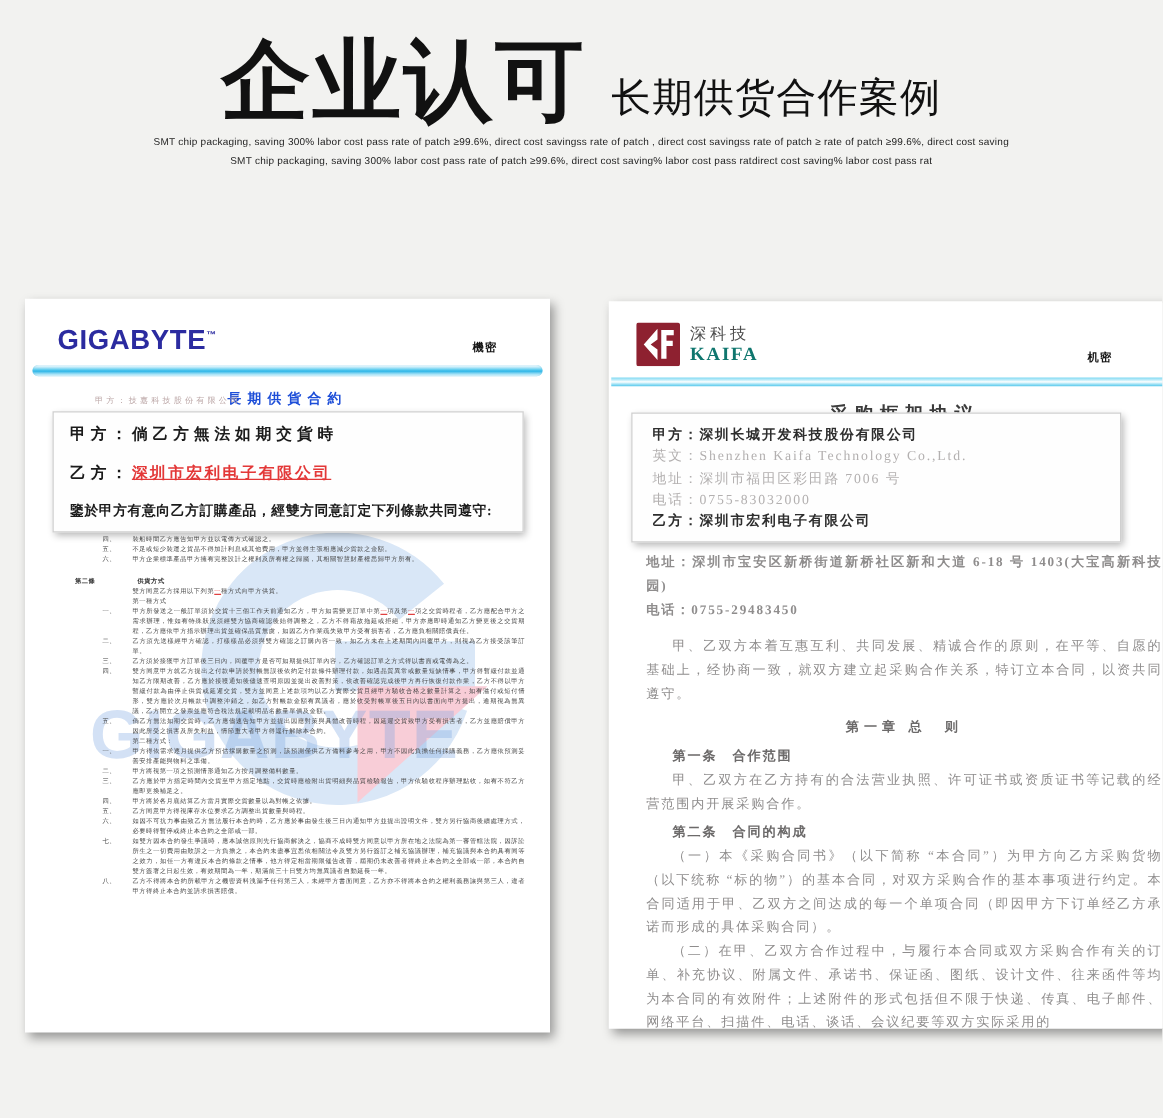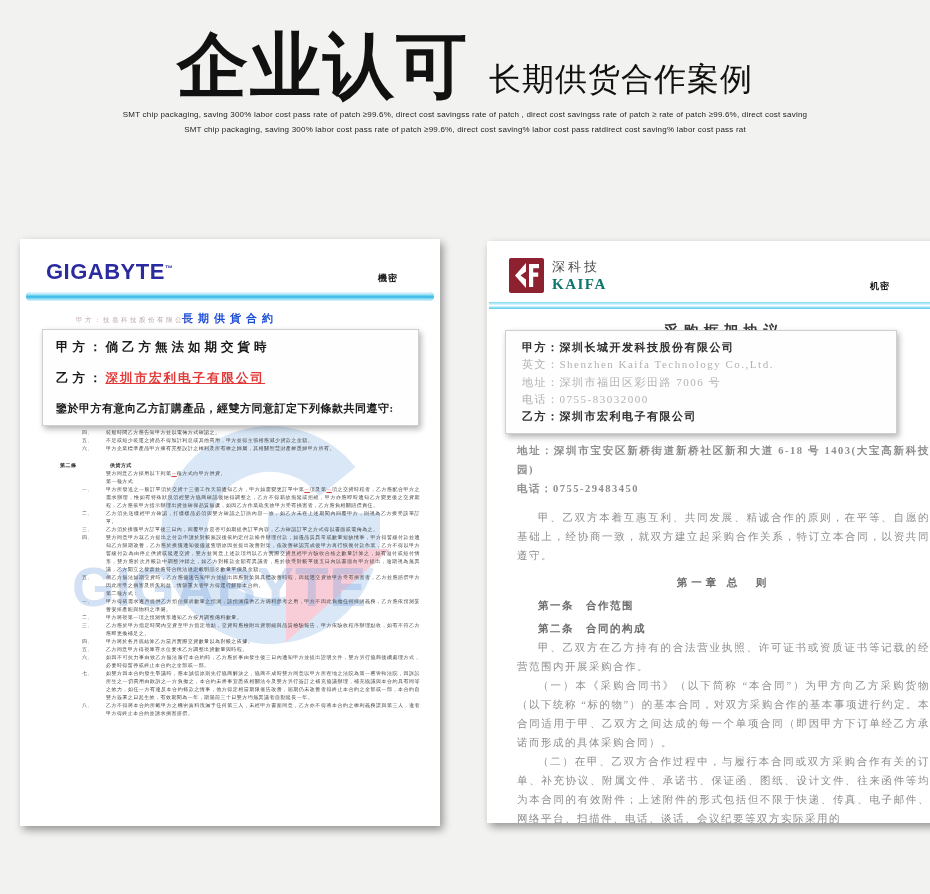--- a/index.html
+++ b/index.html
@@ -186,20 +186,20 @@
         <div class="kb-row">乙方：深圳市宏利电子有限公司</div>
       </div>
 
     <div class="body-right">
         <div class="rb addr">地址：深圳市宝安区新桥街道新桥社区新和大道 6-18 号 1403(大宝高新科技园)</div>
         <div class="rb addr">电话：0755-29483450</div>
         <div class="rb spacer"></div>
         <div class="rb para">甲、乙双方本着互惠互利、共同发展、精诚合作的原则，在平等、自愿的基础上，经协商一致，就双方建立起采购合作关系，特订立本合同，以资共同遵守。</div>
         <div class="rb h1">第一章 总　则</div>
         <div class="rb h2">第一条　合作范围</div>
+        <div class="rb para">甲、乙双方在乙方持有的合法营业执照、许可证书或资质证书等记载的经营范围内开展采购合作。</div>
         <div class="rb h2">第二条　合同的构成</div>
-        <div class="rb para">甲、乙双方在乙方持有的合法营业执照、许可证书或资质证书等记载的经营范围内开展采购合作。</div>
         <div class="rb para">（一）本《采购合同书》（以下简称 “本合同”）为甲方向乙方采购货物（以下统称 “标的物”）的基本合同，对双方采购合作的基本事项进行约定。本合同适用于甲、乙双方之间达成的每一个单项合同（即因甲方下订单经乙方承诺而形成的具体采购合同）。</div>
         <div class="rb para">（二）在甲、乙双方合作过程中，与履行本合同或双方采购合作有关的订单、补充协议、附属文件、承诺书、保证函、图纸、设计文件、往来函件等均为本合同的有效附件；上述附件的形式包括但不限于快递、传真、电子邮件、网络平台、扫描件、电话、谈话、会议纪要等双方实际采用的</div>
       </div>
   </section>
 
 </div>
 
 </body></html>

